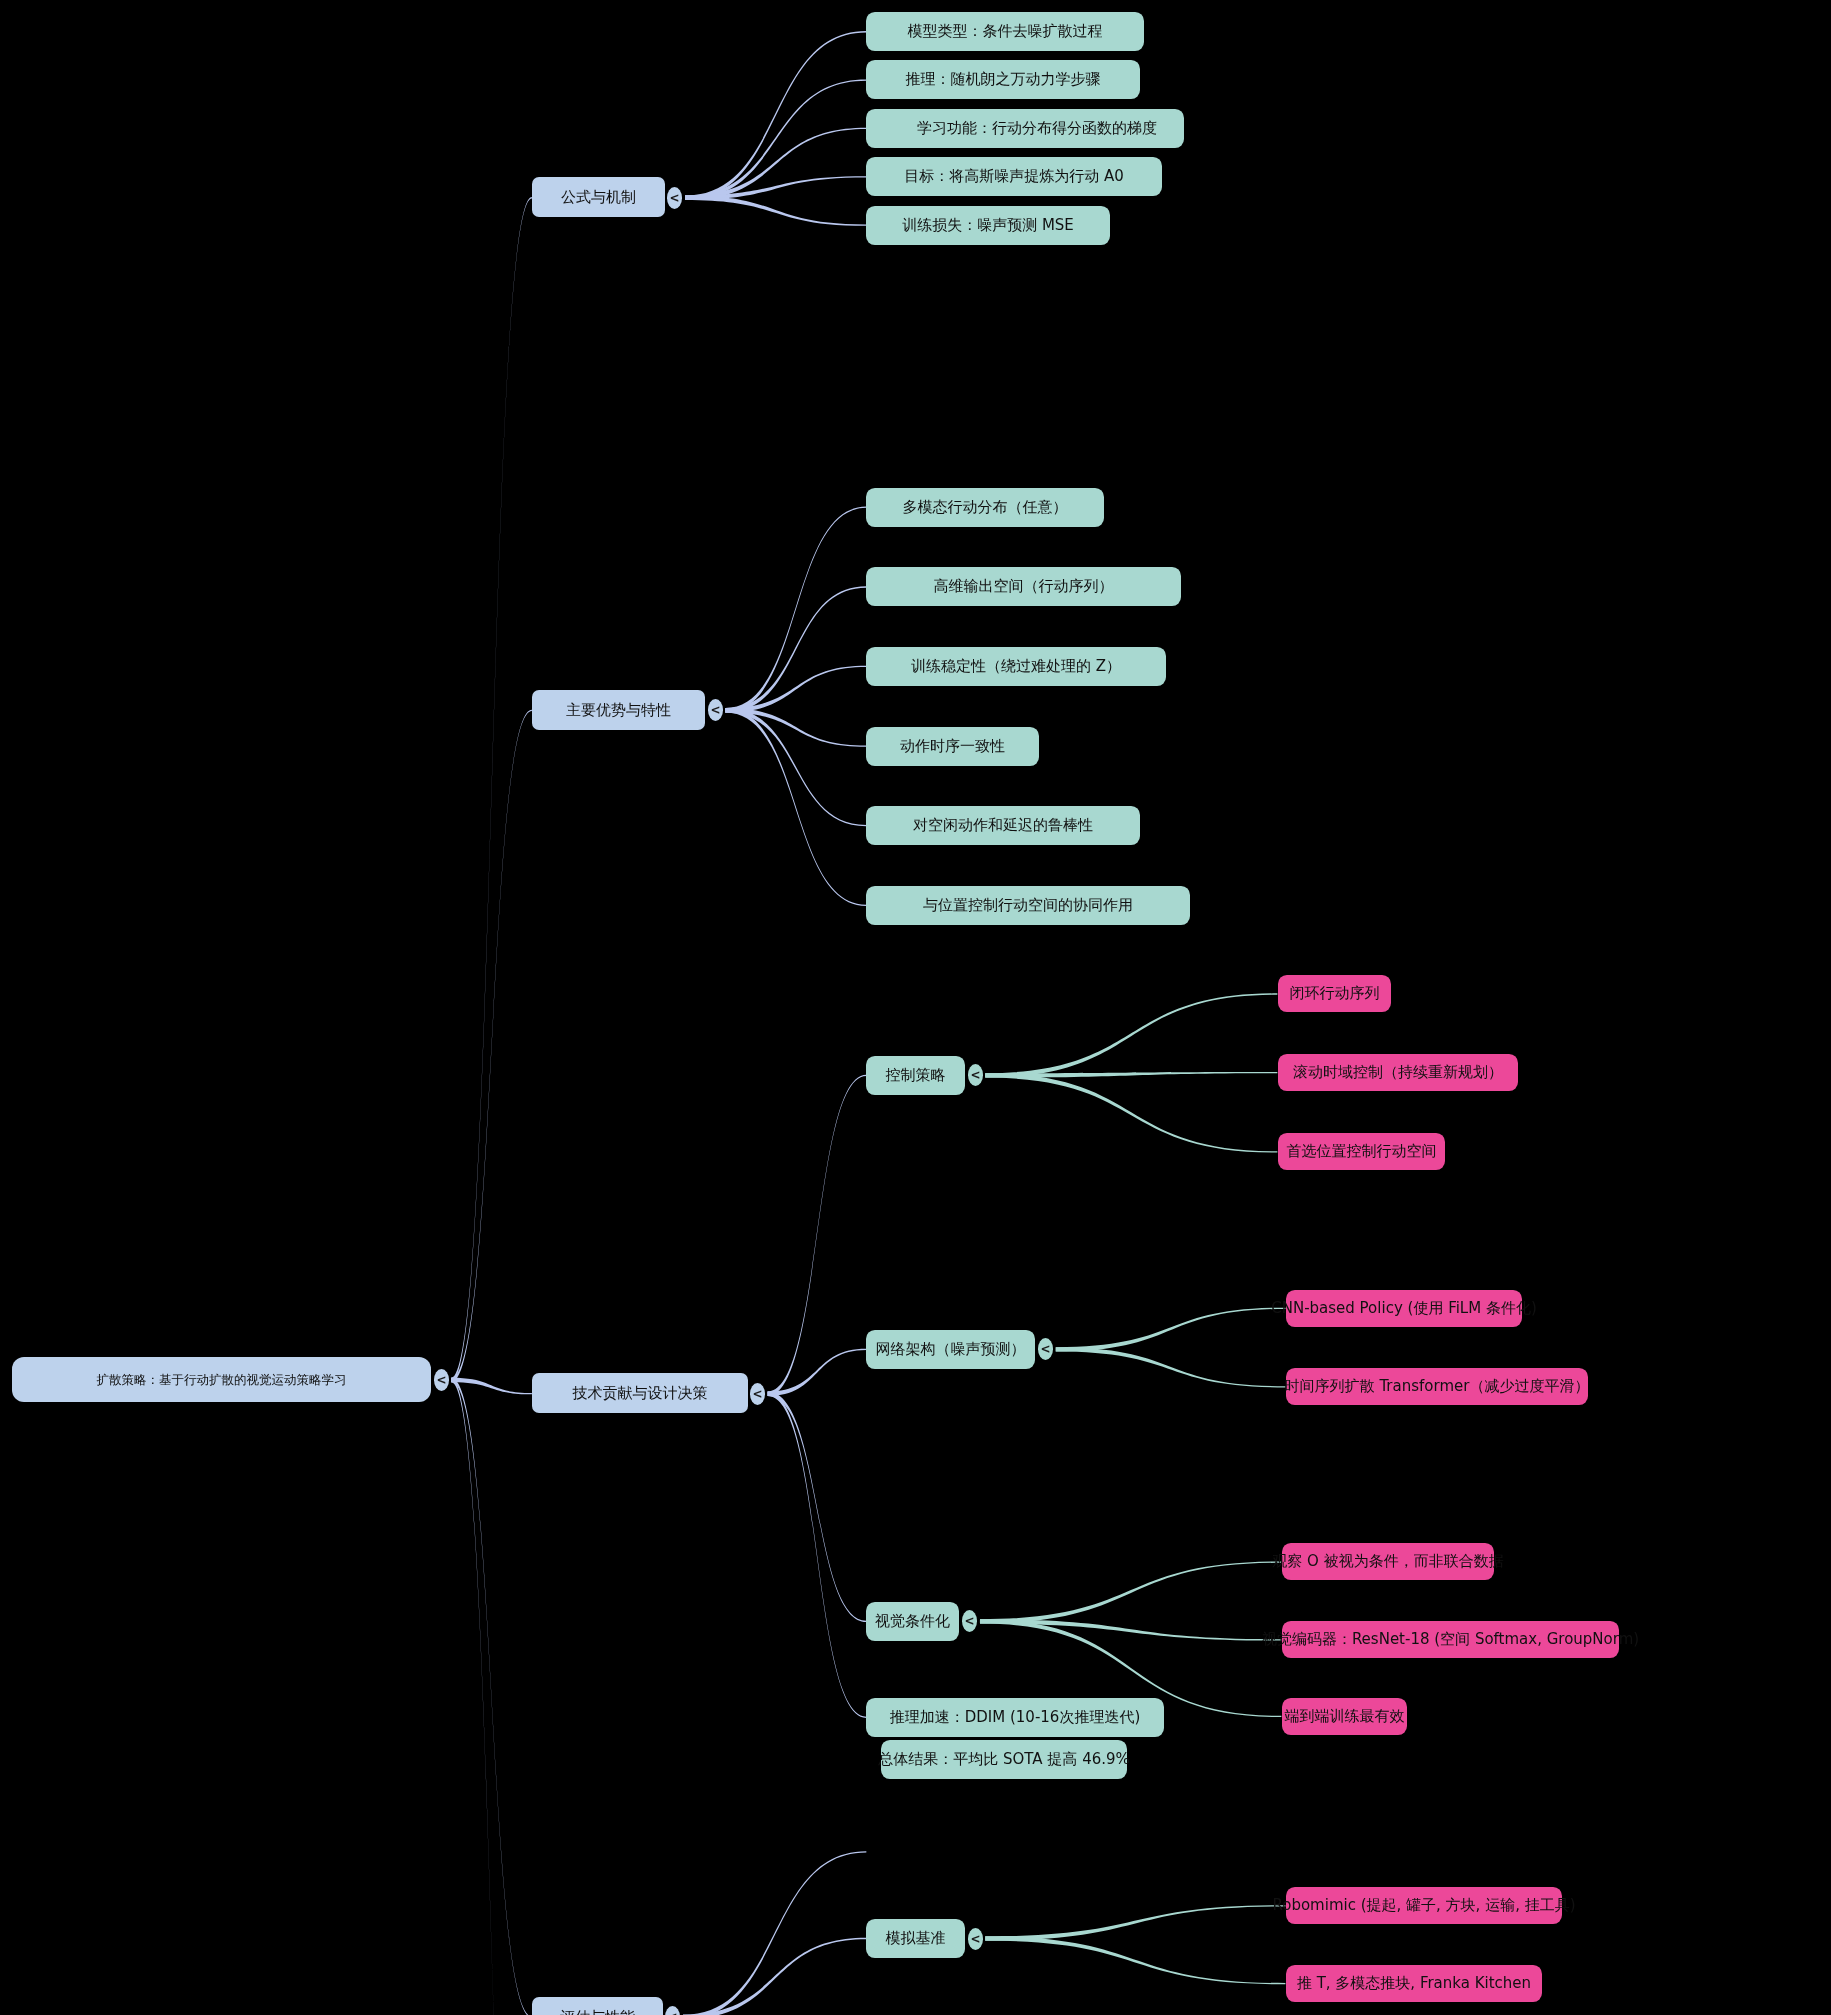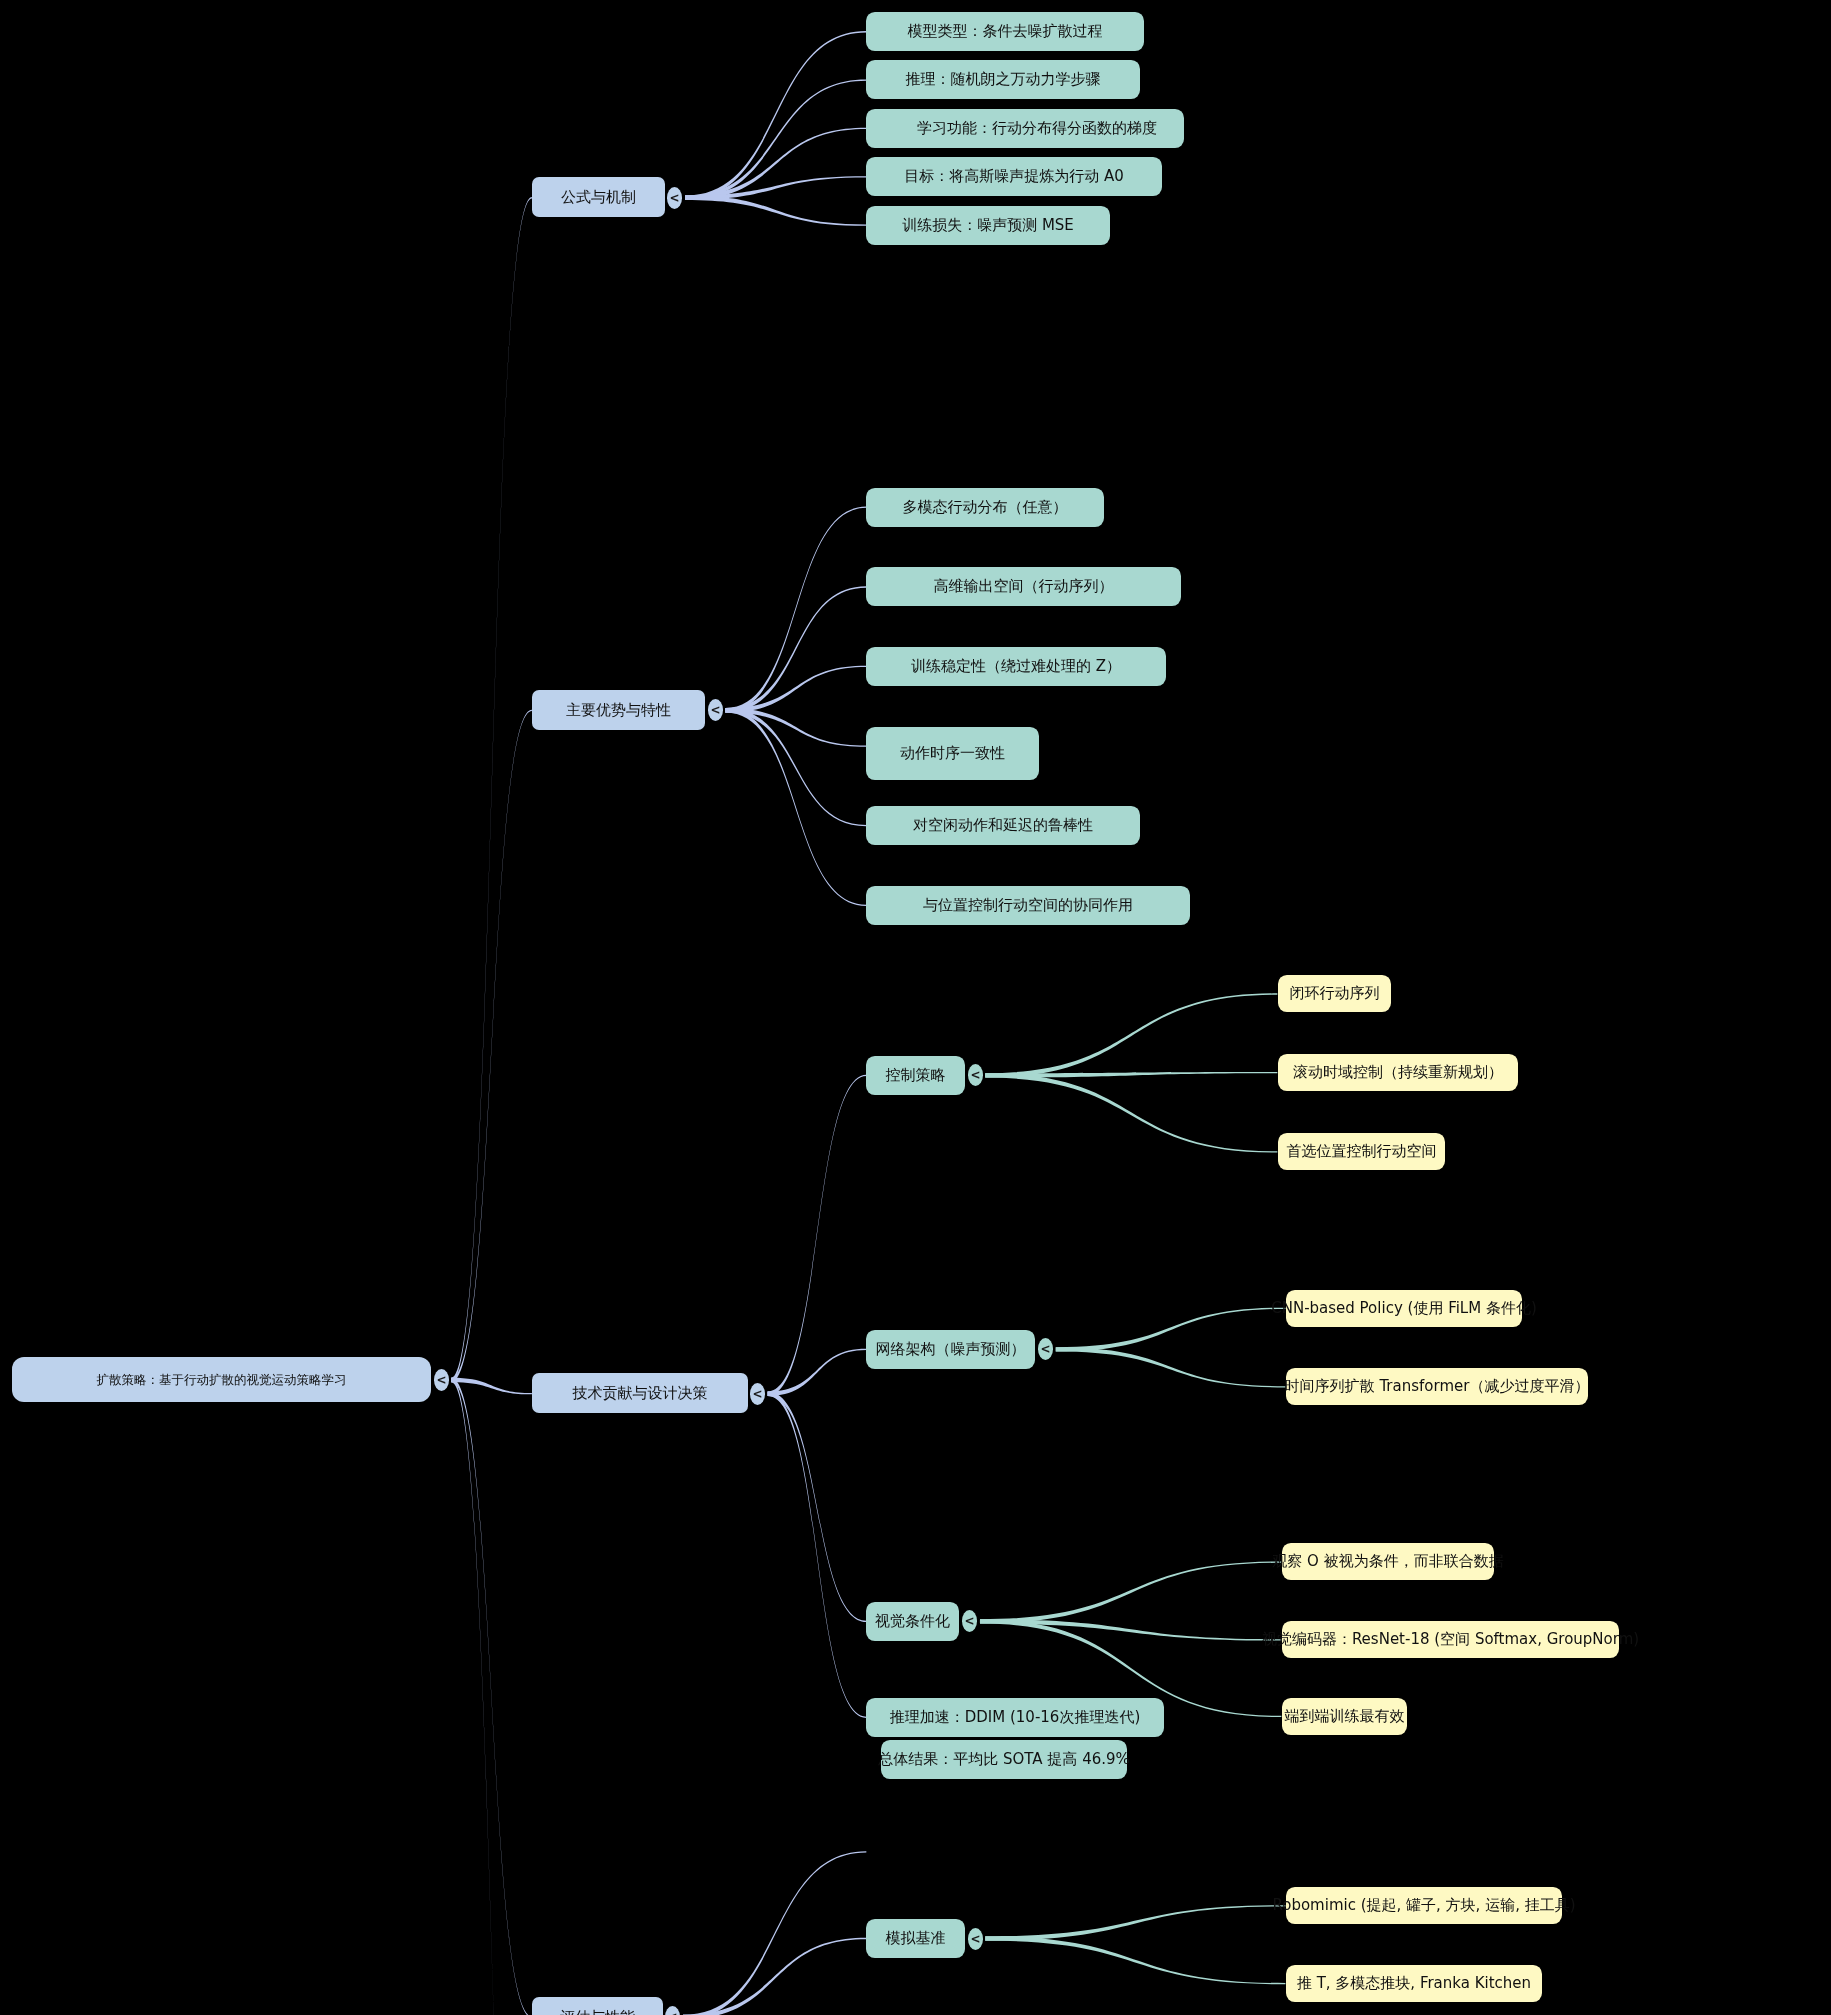--- a/index.html
+++ b/index.html
@@ -6,21 +6,21 @@
   body{width:1831px;height:2756px;position:relative;overflow:hidden;
        font-family:"DejaVu Sans","Liberation Sans",sans-serif;}
   #canvas{position:absolute;inset:0;width:1831px;height:2756px;}
   svg#edges{position:absolute;left:0;top:0;width:1831px;height:2756px;pointer-events:none;}
   .node{position:absolute;box-sizing:border-box;display:flex;align-items:center;
         justify-content:center;border-radius:8.9px;color:#111;
         font-size:15px;line-height:1.25;padding:5.6px 8.9px;white-space:nowrap;}
   .node.root{font-size:12.5px;border-radius:12px;}
   .lvl1{background:#bdd2ec;border-radius:7px;}
   .lvl2{background:#a8d8d0;}
-  .lvl3{background:#fef9c3;}
+  .lvl3{background:#ec4899;}
   .toggle{position:absolute;width:15.3px;height:22px;border-radius:50%;
           display:flex;align-items:center;justify-content:center;
           font-size:12px;font-weight:700;color:#1b1b1b;line-height:1;}
   .toggle.blue{background:#bdd2ec;}
   .toggle.teal{background:#a8d8d0;}
 </style>
 </head>
 <body>
 
 <div id="canvas">
@@ -75,21 +75,21 @@
       <div class="node lvl2" style="left: 866px; top: 12px; width: 278px; height: 39px;">模型类型：条件去噪扩散过程</div>
       <div class="node lvl2" style="left: 866px; top: 60px; width: 274px; height: 39px;">推理：随机朗之万动力学步骤</div>
       <div class="node lvl2" style="left: 866px; top: 109px; width: 318px; height: 39px; padding-left: 33px;">学习功能：行动分布得分函数的梯度</div>
       <div class="node lvl2" style="left: 866px; top: 157px; width: 296px; height: 39px;">目标：将高斯噪声提炼为行动 A0</div>
       <div class="node lvl2" style="left: 866px; top: 206px; width: 244px; height: 39px;">训练损失：噪声预测 MSE</div>
       <div class="node lvl1" style="left: 532px; top: 690px; width: 173px; height: 40px;">主要优势与特性</div>
       <div class="toggle blue" style="left: 708px; top: 699px;">&lt;</div>
       <div class="node lvl2" style="left: 866px; top: 488px; width: 238px; height: 39px;">多模态行动分布（任意）</div>
       <div class="node lvl2" style="left: 866px; top: 567px; width: 315px; height: 39px;">高维输出空间（行动序列）</div>
       <div class="node lvl2" style="left: 866px; top: 647px; width: 300px; height: 39px;">训练稳定性（绕过难处理的 Z）</div>
-      <div class="node lvl2" style="left: 866px; top: 727px; width: 173px; height: 53px;">动作时序一致性</div>
+      <div class="node lvl2" style="left: 866px; top: 727px; width: 173px; height: 39px;">动作时序一致性</div>
       <div class="node lvl2" style="left: 866px; top: 806px; width: 274px; height: 39px;">对空闲动作和延迟的鲁棒性</div>
       <div class="node lvl2" style="left: 866px; top: 886px; width: 324px; height: 39px;">与位置控制行动空间的协同作用</div>
       <div class="node lvl1" style="left: 532px; top: 1373px; width: 216px; height: 40px; text-align: center;">技术贡献与设计决策</div>
       <div class="toggle blue" style="left: 750px; top: 1383px;">&lt;</div>
       <div class="node lvl2" style="left: 866px; top: 1056px; width: 99px; height: 39px;">控制策略</div>
       <div class="toggle teal" style="left: 968px; top: 1064px;">&lt;</div>
       <div class="node lvl3" style="left: 1278px; top: 975px; width: 113px; height: 37px;">闭环行动序列</div>
       <div class="node lvl3" style="left: 1278px; top: 1054px; width: 240px; height: 37px;">滚动时域控制（持续重新规划）</div>
       <div class="node lvl3" style="left: 1278px; top: 1133px; width: 167px; height: 37px;">首选位置控制行动空间</div>
       <div class="node lvl2" style="left: 866px; top: 1330px; width: 169px; height: 39px;">网络架构（噪声预测）</div>

